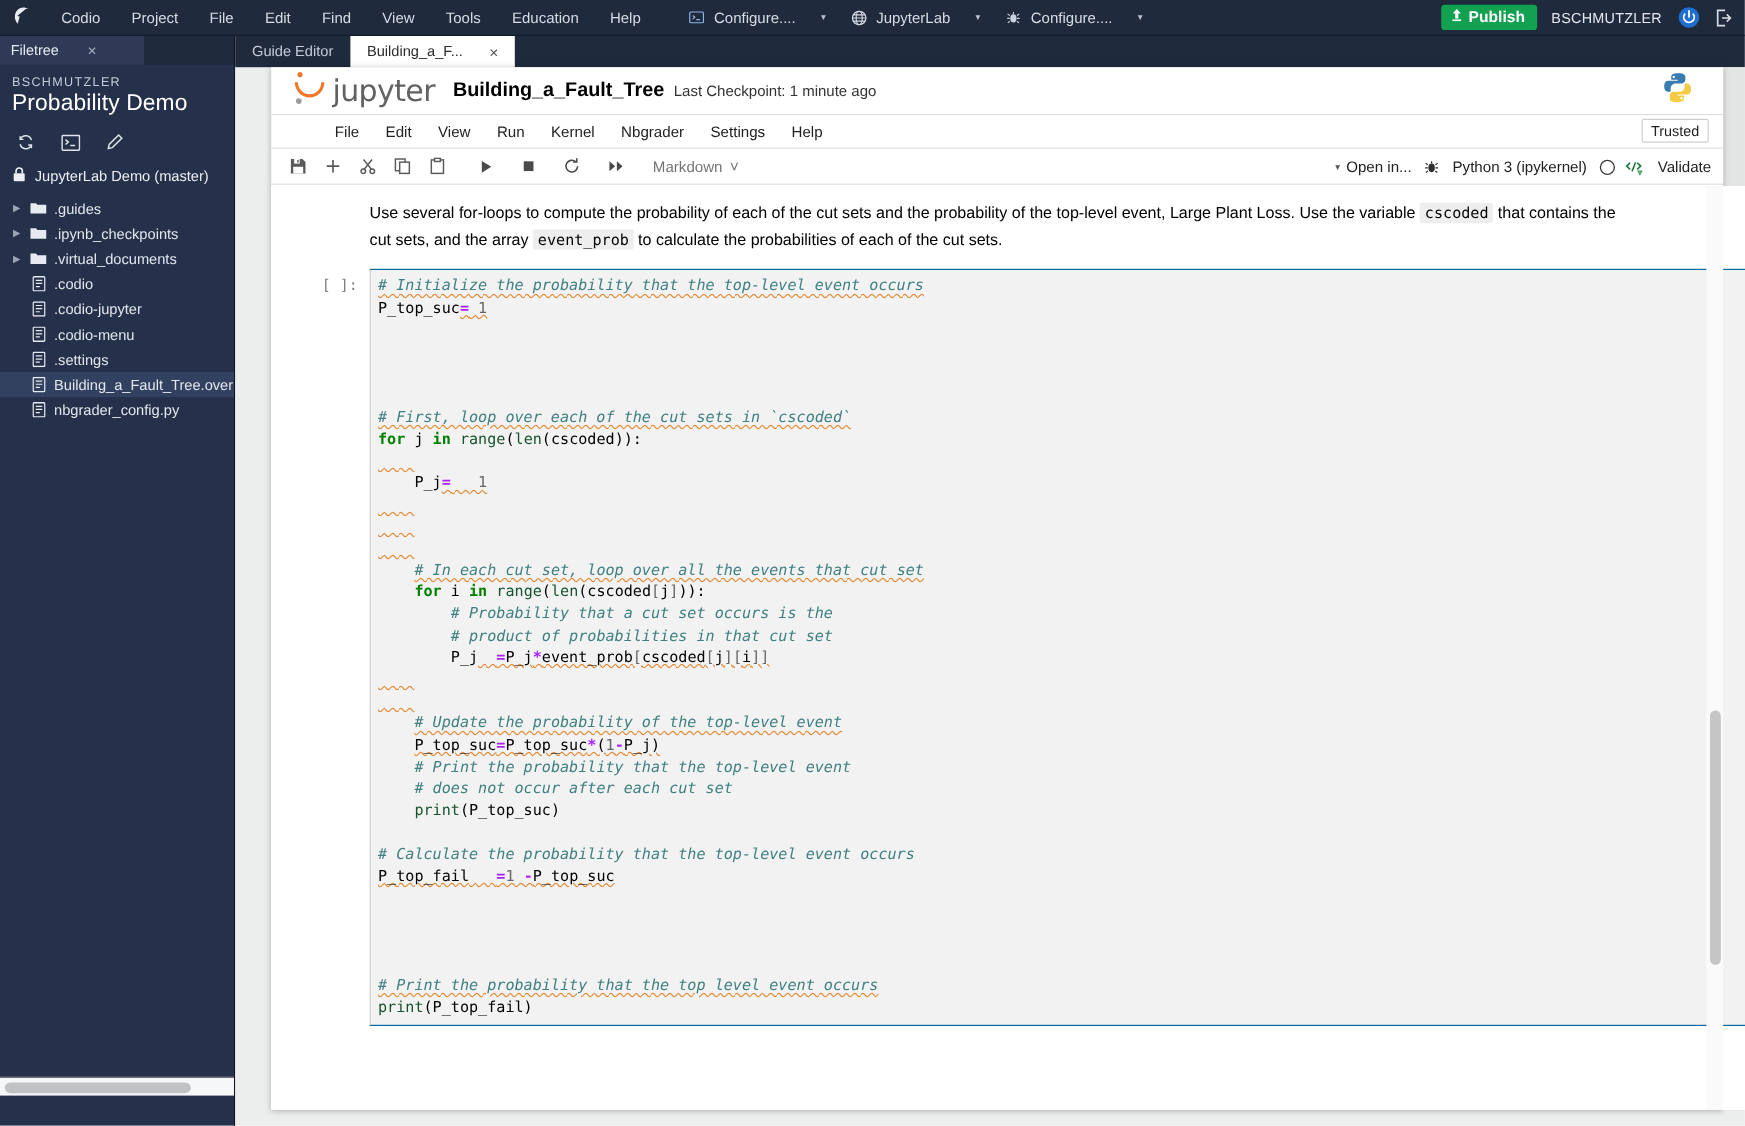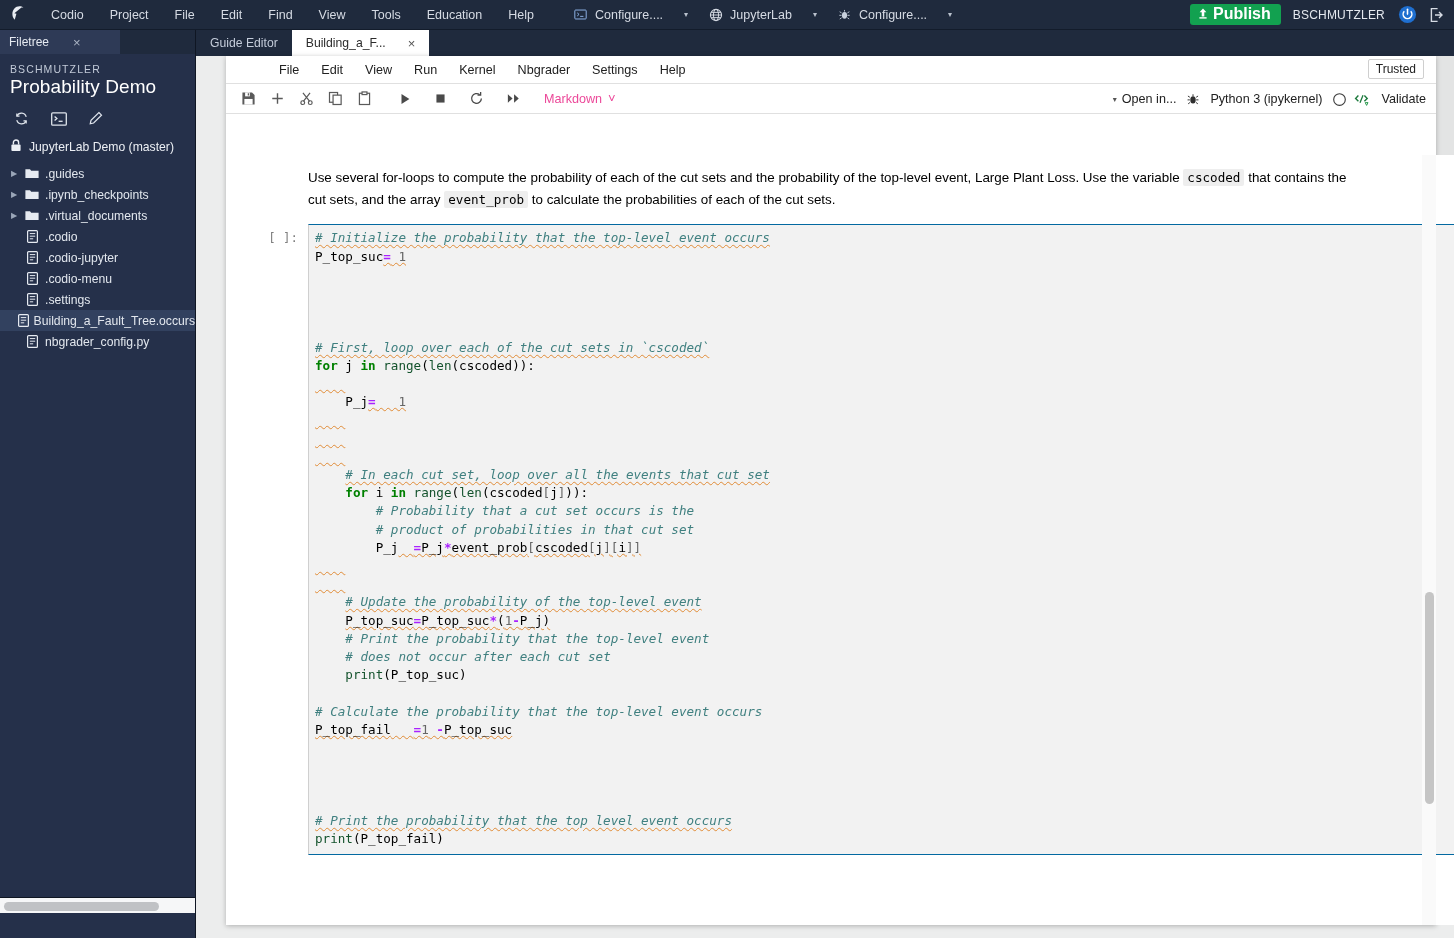--- a/index.html
+++ b/index.html
@@ -22,21 +22,21 @@
     color:#d6dbe4; font-size:12.5px; padding:0 13px; line-height:30px;
     white-space:nowrap; cursor:default;
   }
   .tb-group {
     display:flex; align-items:center; gap:7px; padding:0 10px;
     color:#d6dbe4; font-size:12.5px; white-space:nowrap;
   }
   .tb-group .caret { font-size:8px; color:#b9c1cd; margin-left:14px;}
   .tb-icon { width:15px; height:15px; display:inline-flex; align-items:center; justify-content:center; }
   #publish {
-    background:#12a150; color:#fff; font-size:16px; font-weight:bold;
+    background:#12a150; color:#fff; font-size:13px; font-weight:bold;
     padding:3px 10px 4px 8px; border-radius:3px; display:flex; align-items:center; gap:5px;
     line-height:14px;
   }
   #username { color:#e4e8ee; font-size:12px; letter-spacing:.2px; margin:0 12px; white-space:nowrap;}
   .circ-ic { width:20px; height:20px; border-radius:50%; display:flex; align-items:center; justify-content:center; }
   
   #leftpanel {
     position:absolute; left:0; top:30px; width:196px; height:908px;
     background:#25304a; border-right:1px solid #0f1623;
   }
@@ -91,21 +91,21 @@
   #py-logo { margin-left:auto; margin-right:14px; }
   #nb-menurow { height:28px; display:flex; align-items:center; border-bottom:1px solid #e0e0e0; padding-left:42px; position:relative;}
   #nb-menurow .mm { font-size:12.6px; color:#212121; padding:0 11px; line-height:28px; }
   #trusted {
     position:absolute; right:12px; top:3px; font-size:12px; color:#212121;
     border:1px solid #cfcfcf; border-radius:2px; padding:2px 7px; background:#fff;
   }
   #nb-toolbar { height:30px; display:flex; align-items:center; border-bottom:1px solid #e0e0e0; padding-left:10px; position:relative;}
   #nb-toolbar .tbi { width:25px; height:24px; display:flex; align-items:center; justify-content:center; margin-right:4px;}
   #celltype {
-    display:flex; align-items:center; gap:6px; font-size:12.6px; color:#ec4899; margin-left:14px;
+    display:flex; align-items:center; gap:6px; font-size:12.6px; color:#737373; margin-left:14px;
   }
   #tbright { position:absolute; right:10px; top:0; height:30px; display:flex; align-items:center; gap:10px; font-size:12.6px; color:#212121;}
   #openin { display:flex; align-items:center; gap:5px;}
   #kernel-name { font-size:12.6px; color:#212121; }
   #nb-body { position:absolute; left:0; top:99px; width:1386px; height:770px; background:#fff; overflow:hidden;}
   #md-text {
     padding:12px 40px 0 82px; font-size:13.4px; line-height:1.62; color:#000;
     font-family:"Liberation Sans", sans-serif; max-width:1165px;
   }
   code.inl {
@@ -332,21 +332,21 @@
       <span class="nm">.settings</span>
     </div>
     <div class="trow sel">
       <span class="arrow blank">▶</span>
       <span class="ico">
           <svg width="11" height="13" viewBox="0 0 11 13">
             <rect x="0.6" y="0.6" width="9.8" height="11.8" rx="1" fill="none" stroke="#e6eaf1" stroke-width="1.2"></rect>
             <path d="M2.8 3.6h5.4M2.8 6.2h5.4M2.8 8.8h3.4" stroke="#e6eaf1" stroke-width="1"></path>
           </svg>
         </span>
-      <span class="nm">Building_a_Fault_Tree.occurs</span>
+      <span class="nm">Building_a_Fault_Tree.over</span>
     </div>
     <div class="trow">
       <span class="arrow blank">▶</span>
       <span class="ico">
           <svg width="11" height="13" viewBox="0 0 11 13">
             <rect x="0.6" y="0.6" width="9.8" height="11.8" rx="1" fill="none" stroke="#e6eaf1" stroke-width="1.2"></rect>
             <path d="M2.8 3.6h5.4M2.8 6.2h5.4M2.8 8.8h3.4" stroke="#e6eaf1" stroke-width="1"></path>
           </svg>
         </span>
       <span class="nm">nbgrader_config.py</span>
@@ -366,20 +366,40 @@
     <div class="jtab active">
       <span>Building_a_F...</span>
       <span class="x">×</span>
     </div>
   </div>
 
   <div id="right-gutter"></div>
 
   <div id="notebook-shell">
 
+    <div id="nb-head">
+      <div id="jupyter-logo">
+        <span>
+          <svg width="28" height="30" viewBox="0 0 28 30">
+            <circle cx="6" cy="4.2" r="2.1" fill="#f37726"></circle>
+            <circle cx="5" cy="26.2" r="2.4" fill="#9e9e9e"></circle>
+            <path d="M3 10.5c0 6.3 4.9 11.4 11 11.4s11-5.1 11-11.4" fill="none" stroke="#f37726" stroke-width="2.6"></path>
+          </svg>
+        </span>
+        <span id="jupyter-word">jupyter</span>
+      </div>
+      <div id="nb-name">Building_a_Fault_Tree</div>
+      <div id="nb-ckpt">Last Checkpoint: 1 minute ago</div>
+      <div id="py-logo">
+        <svg width="28" height="28" viewBox="0 0 28 28">
+          <path d="M13.8 2c-3 0-5.1.8-5.1 3.1v2.3h5.4v.9H6.5c-2.3 0-3.7 1.5-3.7 4.6 0 3 1.2 4.6 3.5 4.6h1.9v-2.9c0-2.3 1.9-4.1 4.1-4.1h4.9c2 0 3.3-1.4 3.3-3.2V5.1C20.5 3.1 18.6 2 15.8 2zm-3 2.1c.6 0 1 .5 1 1s-.4 1-1 1-1-.5-1-1 .4-1 1-1z" fill="#3b7cb0"></path>
+          <path d="M14.2 26c3 0 5.1-.8 5.1-3.1v-2.3h-5.4v-.9h7.6c2.3 0 3.7-1.5 3.7-4.6 0-3-1.2-4.6-3.5-4.6h-1.9v2.9c0 2.3-1.9 4.1-4.1 4.1h-4.9c-2 0-3.3 1.4-3.3 3.2v3.2C7.5 24.9 9.4 26 12.2 26zm3-2.1c-.6 0-1-.5-1-1s.4-1 1-1 1 .5 1 1-.4 1-1 1z" fill="#f5cb46"></path>
+        </svg>
+      </div>
+    </div>
 
     <div id="nb-menurow">
       <div class="mm">File</div>
       <div class="mm">Edit</div>
       <div class="mm">View</div>
       <div class="mm">Run</div>
       <div class="mm">Kernel</div>
       <div class="mm">Nbgrader</div>
       <div class="mm">Settings</div>
       <div class="mm">Help</div>

